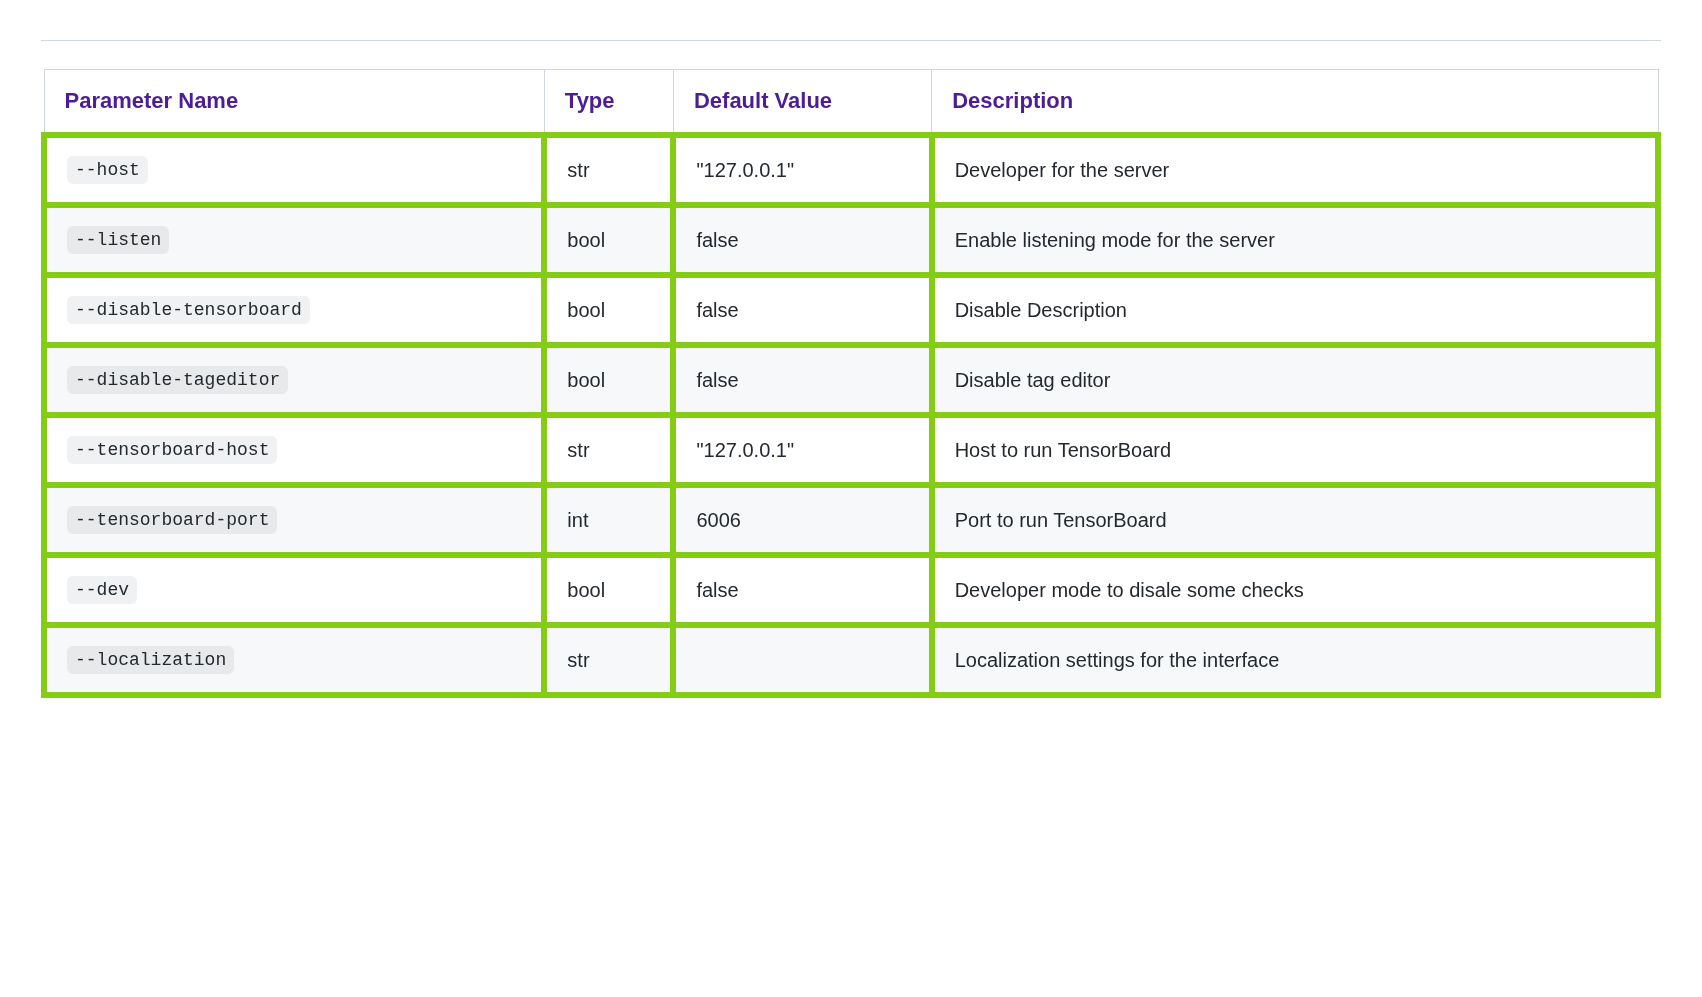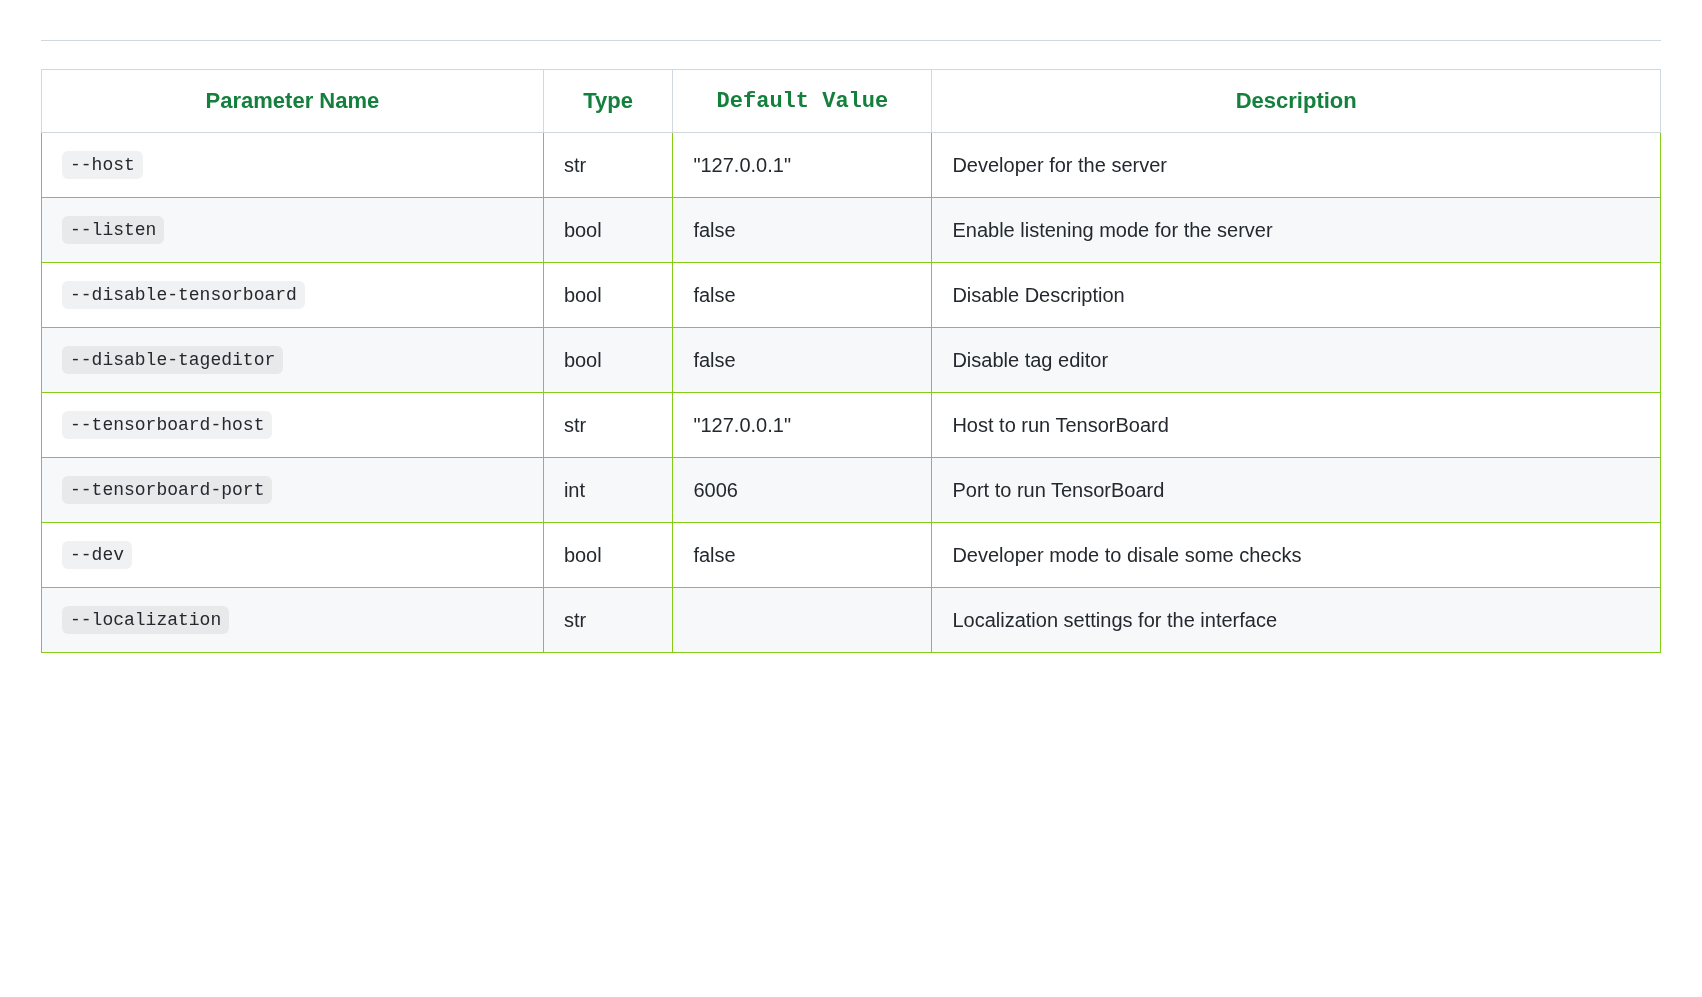--- a/index.html
+++ b/index.html
@@ -22,31 +22,31 @@
       border: none;
       border-top: 1px solid #d0d7de;
       margin-bottom: 28px;
     }
     table {
       width: 100%;
       border-collapse: collapse;
       border: 1px solid #d0d7de;
     }
     th {
-      text-align: center;
+      text-align: left;
       padding: 18px 20px;
       border: 1px solid #d0d7de;
       background: #ffffff;
       font-weight: 600;
       font-size: 22px;
-      color: #15803d;
+      color: #4c1d95;
     }
     td {
       padding: 18px 20px;
-      border: 1px solid #84cc16;
+      border: 6px solid #84cc16;
       font-size: 20px;
       vertical-align: middle;
     }
     tbody tr:nth-child(even) {
       background: #f6f8fa;
     }
     tbody tr:nth-child(odd) {
       background: #ffffff;
     }
     code.param {
@@ -56,21 +56,21 @@
       border-radius: 6px;
       font-size: 18px;
       color: #24292f;
       display: inline-block;
     }
     tbody tr:nth-child(even) code.param {
       background: #e7e9eb;
     }
     .col-param { width: 31%; }
     .col-type { width: 8%; }
-    .col-default { width: 16%; font-family: Liberation Mono, monospace; }
+    .col-default { width: 16%; }
     .col-desc { width: 45%; }
   </style>
 </head>
 <body>
 
 <div class="container">
   <hr class="top-divider">
   <table>
     <thead>
       <tr>

